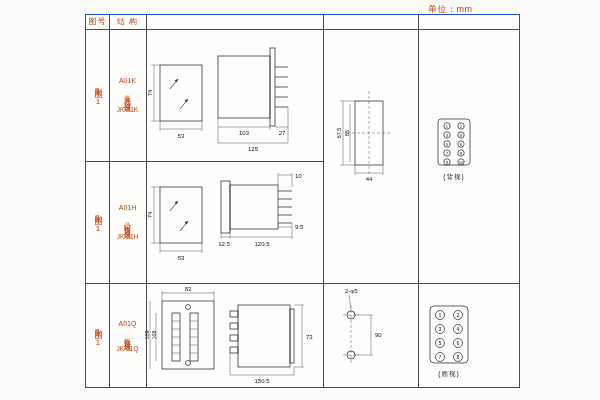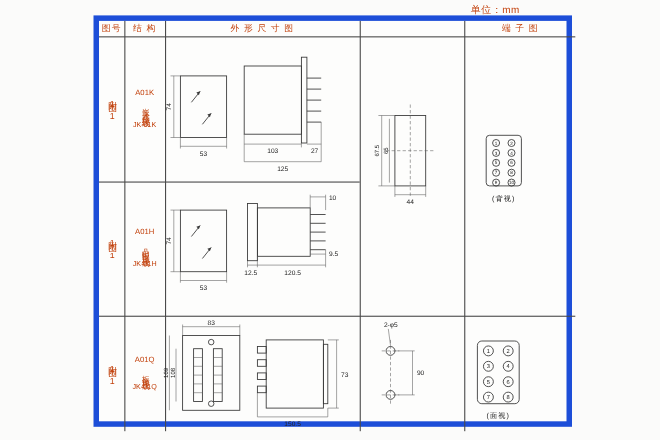--- a/index.html
+++ b/index.html
@@ -1,20 +1,20 @@
 <!DOCTYPE html>
 <html><head>
 <meta charset="utf-8">
 <style>
   * { margin:0; padding:0; box-sizing:border-box; }
   html,body { background:#e9e9e7; }
   body { font-family:"Liberation Sans","DejaVu Sans",sans-serif; }
   .page { position:relative; width:600px; height:400px; background:#fbfbfa; overflow:hidden; color:#c2410c; }
   .unit { position:absolute; top:3px; left:428px; font-size:9px; letter-spacing:0.5px; }
-  .spec-table { position:absolute; left:85px; top:14px; width:435px; height:374px; border:5px solid #1d4ed8; background:#fdfdfc; }
+  .spec-table { position:absolute; left:85px; top:14px; width:435px; height:374px; border:1px solid #1d4ed8; background:#fdfdfc; }
   .vline { position:absolute; top:0; width:1px; height:373px; background:#4a4a4a; }
   .hline { position:absolute; left:0; height:1px; background:#4a4a4a; }
   .hcell { position:absolute; top:0; height:14px; line-height:14px; text-align:center; font-size:8px; letter-spacing:1px; white-space:nowrap; overflow:hidden; }
   .figcell { position:absolute; display:flex; align-items:center; justify-content:center; font-size:8px; }
   .structcell { position:absolute; display:flex; flex-direction:column; align-items:center; justify-content:center; gap:5px; font-size:7px; }
   .vtext { writing-mode:vertical-rl; text-orientation:upright; letter-spacing:2px; line-height:1; }
   .code { font-size:6.5px; letter-spacing:0; }
   svg { position:absolute; overflow:visible; }
   svg text { fill:#222; font-family:"Liberation Sans","DejaVu Sans",sans-serif; }
   .ln   { stroke:#3a3a3a; stroke-width:0.8; fill:none; }
@@ -38,22 +38,20 @@
     <div class="vline" style="left:23px"></div>
     <div class="vline" style="left:60px"></div>
     <div class="vline" style="left:237px"></div>
     <div class="vline" style="left:332px"></div>
     <div class="hline" style="top:14px;width:433px"></div>
     <div class="hline" style="top:146px;width:237px"></div>
     <div class="hline" style="top:268px;width:433px"></div>
 
     <div class="hcell" style="left:0;width:23px">图号</div>
     <div class="hcell" style="left:23px;width:37px">结 构</div>
-    <div class="hcell" style="left:60px;width:177px">外 形 尺 寸 图</div>
-    <div class="hcell" style="left:332px;width:102px">端 子 图</div>
 
     <div class="figcell" style="left:0;top:14px;width:23px;height:132px">
       <span class="vtext">附图11</span>
     </div>
     <div class="figcell" style="left:0;top:146px;width:23px;height:122px">
       <span class="vtext">附图11</span>
     </div>
     <div class="figcell" style="left:0;top:268px;width:23px;height:106px">
       <span class="vtext">附图11</span>
     </div>

